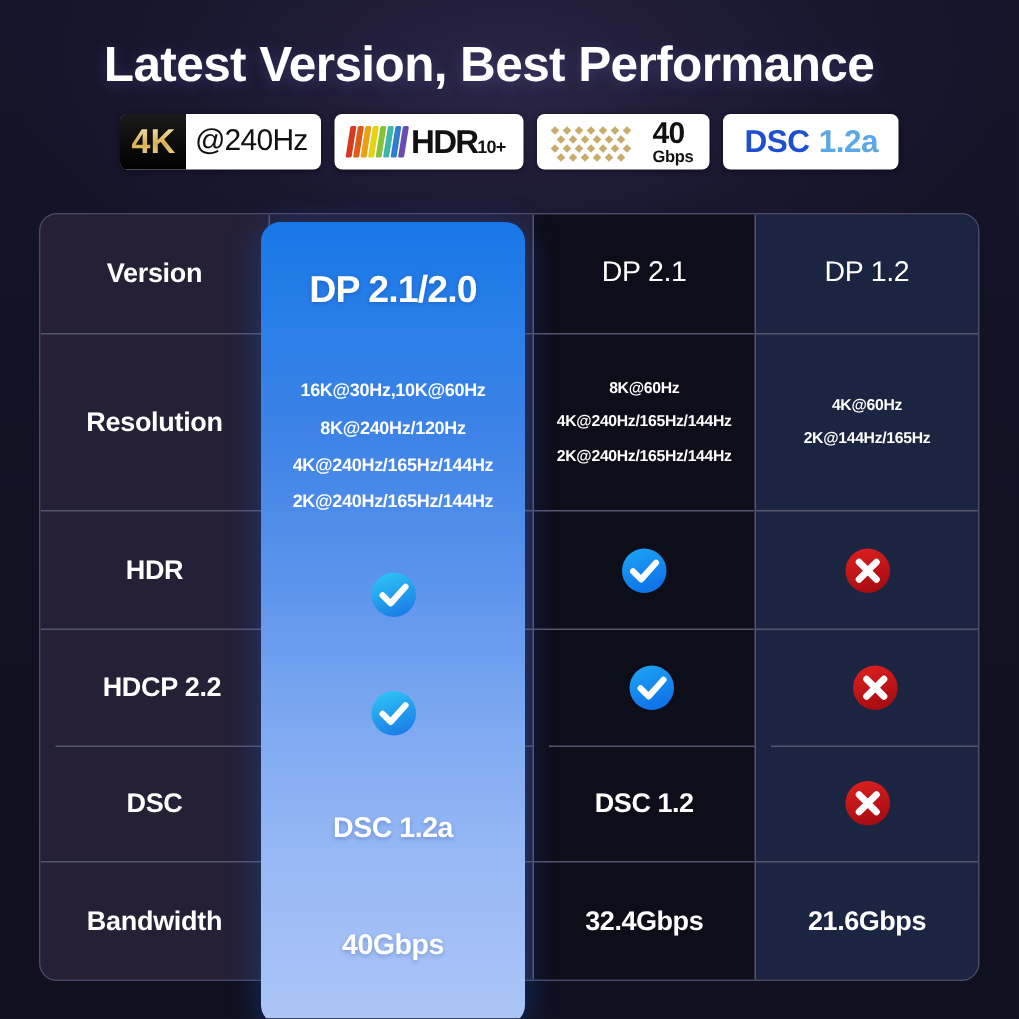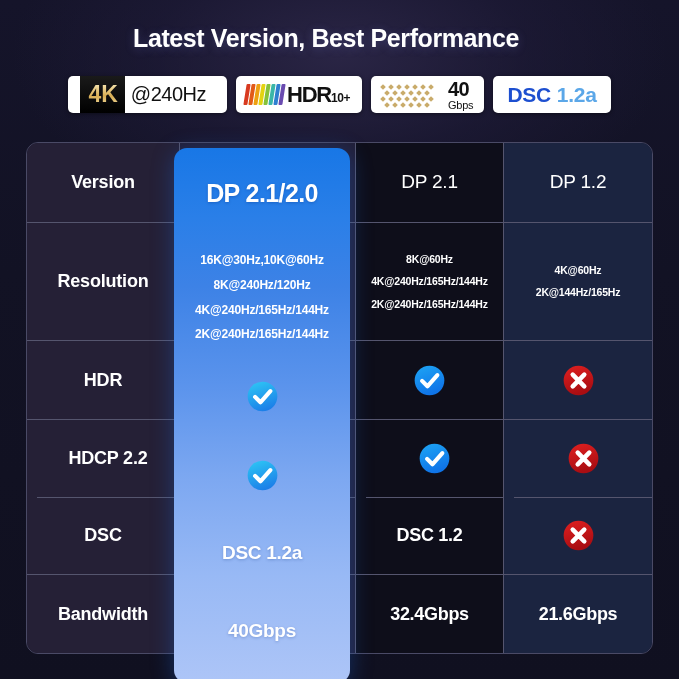--- a/index.html
+++ b/index.html
@@ -22,21 +22,21 @@
     overflow: hidden;
   }
 
   
   .title {
     position: absolute;
     top: 24px;
     left: 0;
     width: 652px;
     text-align: center;
-    font-size: 25px;
+    font-size: 33px;
     font-weight: bold;
     color: #ffffff;
     letter-spacing: -0.4px;
     text-shadow: 0 2px 10px rgba(120,130,220,0.28);
   }
 
   
   .badges {
     position: absolute;
     top: 76px;
@@ -51,21 +51,21 @@
     background: #ffffff;
     border-radius: 5px;
     height: 37px;
     display: flex;
     align-items: center;
     box-shadow: 0 1px 4px rgba(0,0,0,0.45);
     overflow: hidden;
   }
 
   
-  .badge-4k { padding: 12px; }
+  .badge-4k { padding: 0; }
   .k4 {
     background: #0b0b0b;
     color: #e8c97a;
     font-size: 23px;
     font-weight: bold;
     height: 37px;
     display: flex;
     align-items: center;
     padding: 0 7px 0 8px;
     background-image: linear-gradient(180deg, #1a1a1a 0%, #000 100%);
@@ -110,21 +110,21 @@
   .gbps-num {
     display: flex;
     flex-direction: column;
     align-items: flex-start;
     line-height: 1;
   }
   .gbps-num b { font-size: 20px; color: #111; letter-spacing: -0.5px; }
   .gbps-num em {
     font-size: 11px;
     font-style: normal;
-    font-weight: normal;
+    font-weight: bold;
     color: #111;
     letter-spacing: -0.2px;
     margin-top: 1px;
   }
 
   
   .badge-dsc { padding: 0 14px; gap: 6px; }
   .dsc-a { font-size: 21px; font-weight: bold; color: #1d4fd0; letter-spacing: -0.3px; }
   .dsc-b { font-size: 21px; font-weight: bold; color: #5ba7e8; letter-spacing: -0.3px; }
 

